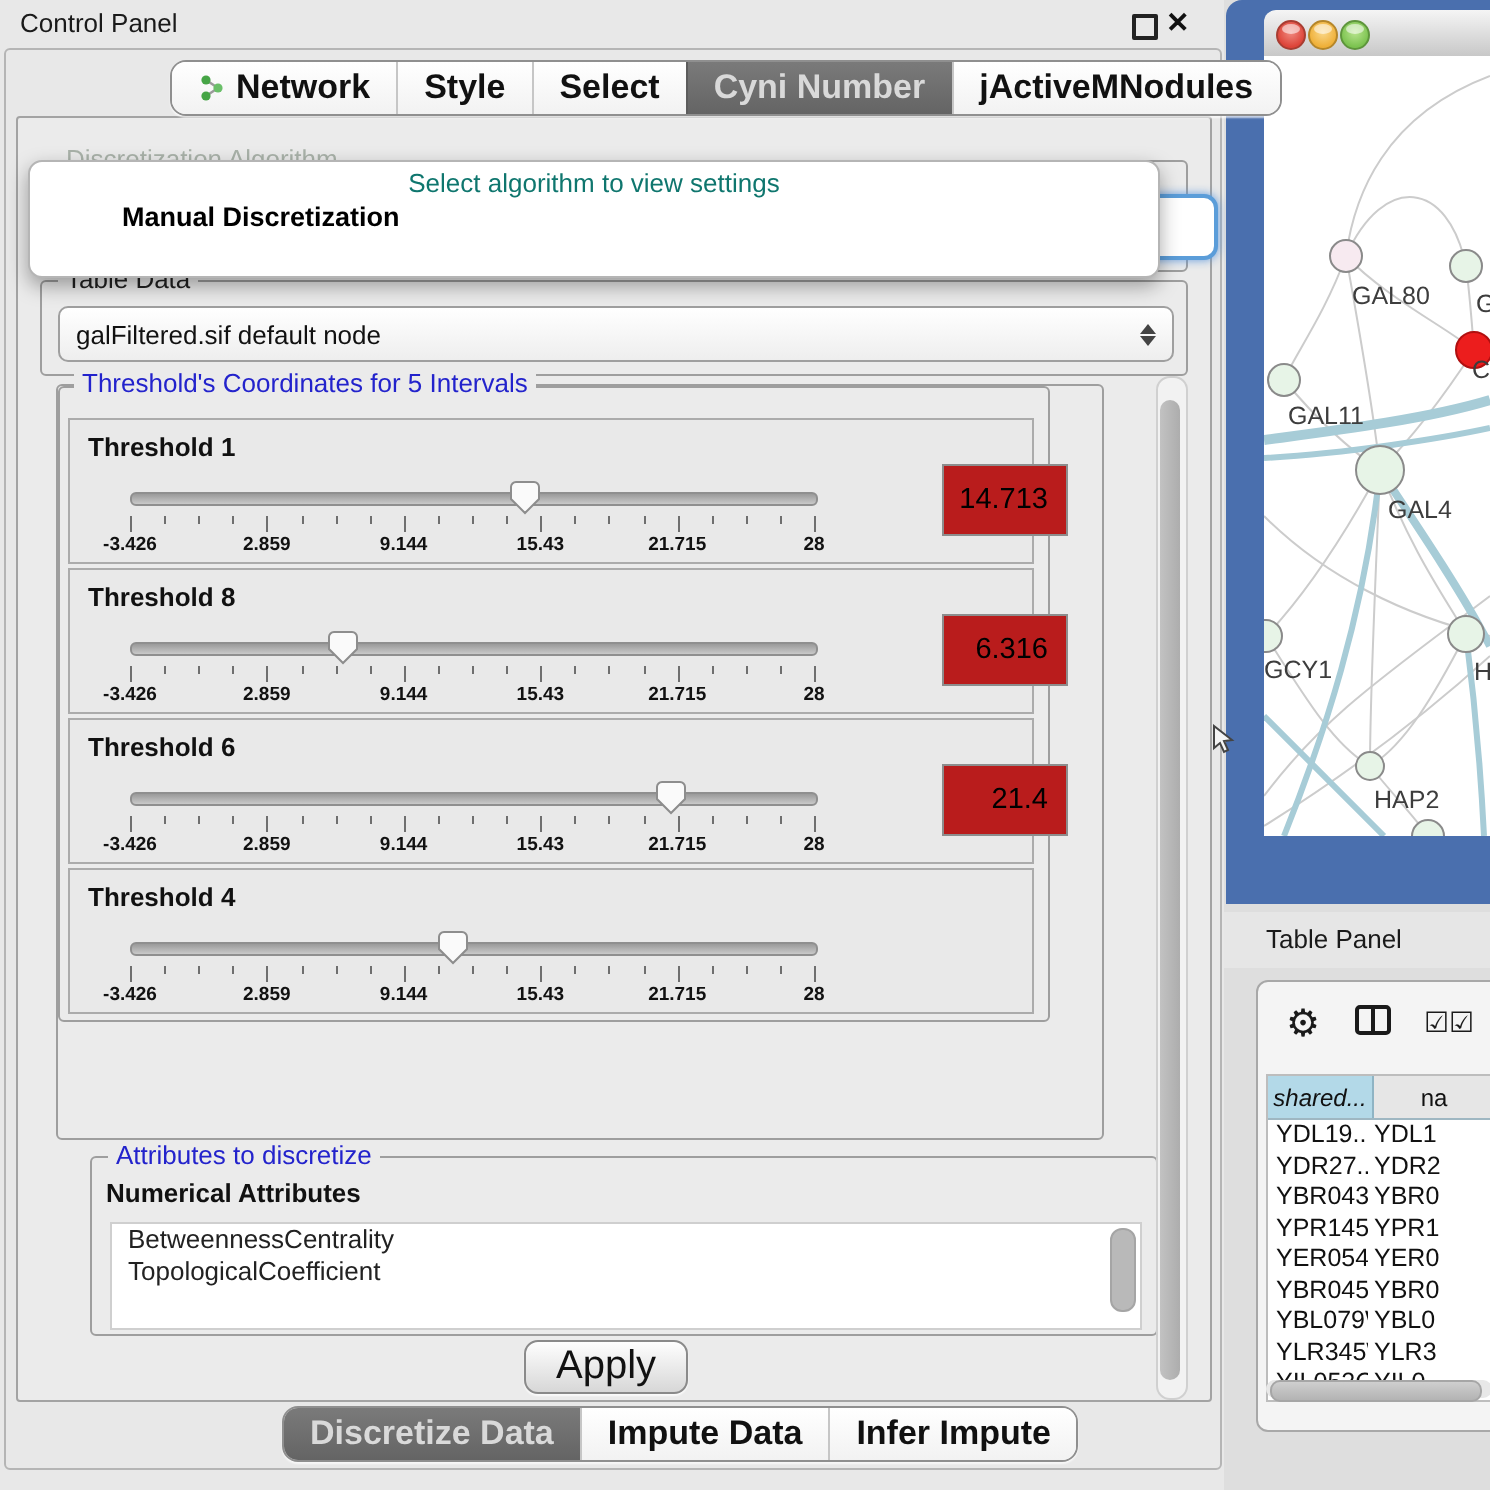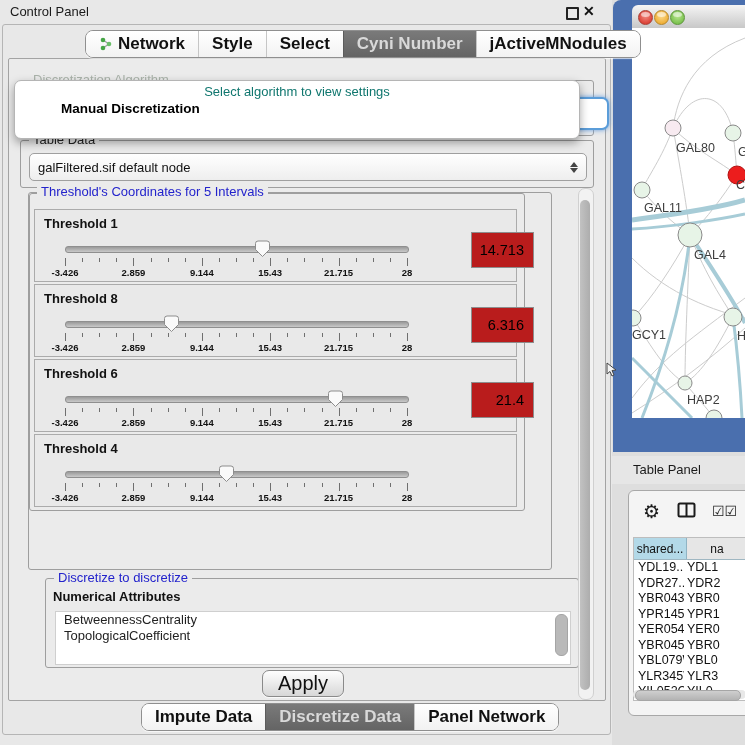--- a/index.html
+++ b/index.html
@@ -99,21 +99,21 @@
   #tablepanel-bar{left:612px;top:456px;width:133px;height:28px;background:#e6e6e6;}
   #tablepanel-bar .t{position:absolute;left:21px;top:6px;font-size:13px;color:#1a1a1a;}
   #table-box{left:628px;top:490px;width:117px;height:224px;background:#f4f4f4;border:1px solid #a8a8a8;border-radius:6px 0 0 6px;}
   #table-toolbar{position:absolute;left:0;top:0;width:117px;height:44px;}
   #gear-ic{position:absolute;left:14px;top:9px;font-size:19px;color:#1a1a1a;}
   #col-ic{position:absolute;left:48px;top:11px;}
   #cb-ics{position:absolute;left:83px;top:12px;font-size:14px;color:#1a1a1a;letter-spacing:0px;}
   #grid{position:absolute;left:4px;top:46px;width:113px;height:162px;background:#fff;border:1px solid #bdbdbd;overflow:hidden;}
   .hrow{display:flex;height:21px;border-bottom:1px solid #9fb7c2;}
   .hcell{font-size:12px;color:#111;display:flex;align-items:center;justify-content:center;white-space:nowrap;overflow:hidden;}
-  .hc1{width:73px;background:#b3d9e8;border-right:1px solid #8fb4c4;}
+  .hc1{width:73px;background:#b3d9e8;border-right:1px solid #8fb4c4;font-style:italic;}
   .hc2{flex:1 0 60px;background:#e6e6e6;justify-content:center;}
   .drow{display:flex;height:15.5px;}
   .dcell{font-size:12.5px;color:#111;white-space:nowrap;overflow:hidden;}
   .dc1{width:73px;padding-left:4px;}
   .dc2{flex:1 0 60px;padding-left:3px;}
   #hsb-track{position:absolute;left:4px;top:199px;width:113px;height:9px;background:#e8e8e8;border-radius:5px;}
   #hsb-thumb{position:absolute;left:2px;top:0px;width:104px;height:9px;background:linear-gradient(#cfcfcf,#b3b3b3);border-radius:5px;border:1px solid #a6a6a6;}
 </style>
 </head>
 <body>
@@ -343,44 +343,44 @@
             </div>
             <svg class="th-thumb" width="17" height="18" style="left: 182.738px;">
               <path d="M4 1 h9 a2.5 2.5 0 0 1 2.5 2.5 v6 L8.5 16.5 L1.5 9.5 V3.5 A2.5 2.5 0 0 1 4 1 Z" fill="#fafafa" stroke="#8d8d8d" stroke-width="1"></path>
             </svg>
           </div>
         </div>
     </div>
   </div>
 
   <div class="group" id="attr-group">
-    <span class="group-label">Discretize to discretize</span>
+    <span class="group-label">Attributes to discretize</span>
     <span id="attr-title">Numerical Attributes</span>
     <div id="attr-list">
 
         <div class="item">BetweennessCentrality</div>
         <div class="item">TopologicalCoefficient</div>
         <div id="attr-scroll"></div>
       </div>
   </div>
 
   <div id="apply-btn">Apply</div>
 
   <div class="abs" id="left-sb-track"></div>
   <div class="abs" id="left-sb-thumb"></div>
 
   <div class="tabstrip" id="bottom-tabs">
-      <div class="tab">
-        <span>Impute Data</span>
-      </div>
       <div class="tab selected">
         <span>Discretize Data</span>
       </div>
       <div class="tab">
-        <span>Panel Network</span>
+        <span>Impute Data</span>
+      </div>
+      <div class="tab">
+        <span>Infer Impute</span>
       </div>
     </div>
 </div>
 
 <div class="abs" id="net-window">
   <div id="net-titlebar">
     <span class="tl" id="tl-red"></span>
     <span class="tl" id="tl-yellow"></span>
     <span class="tl" id="tl-green"></span>
   </div>

